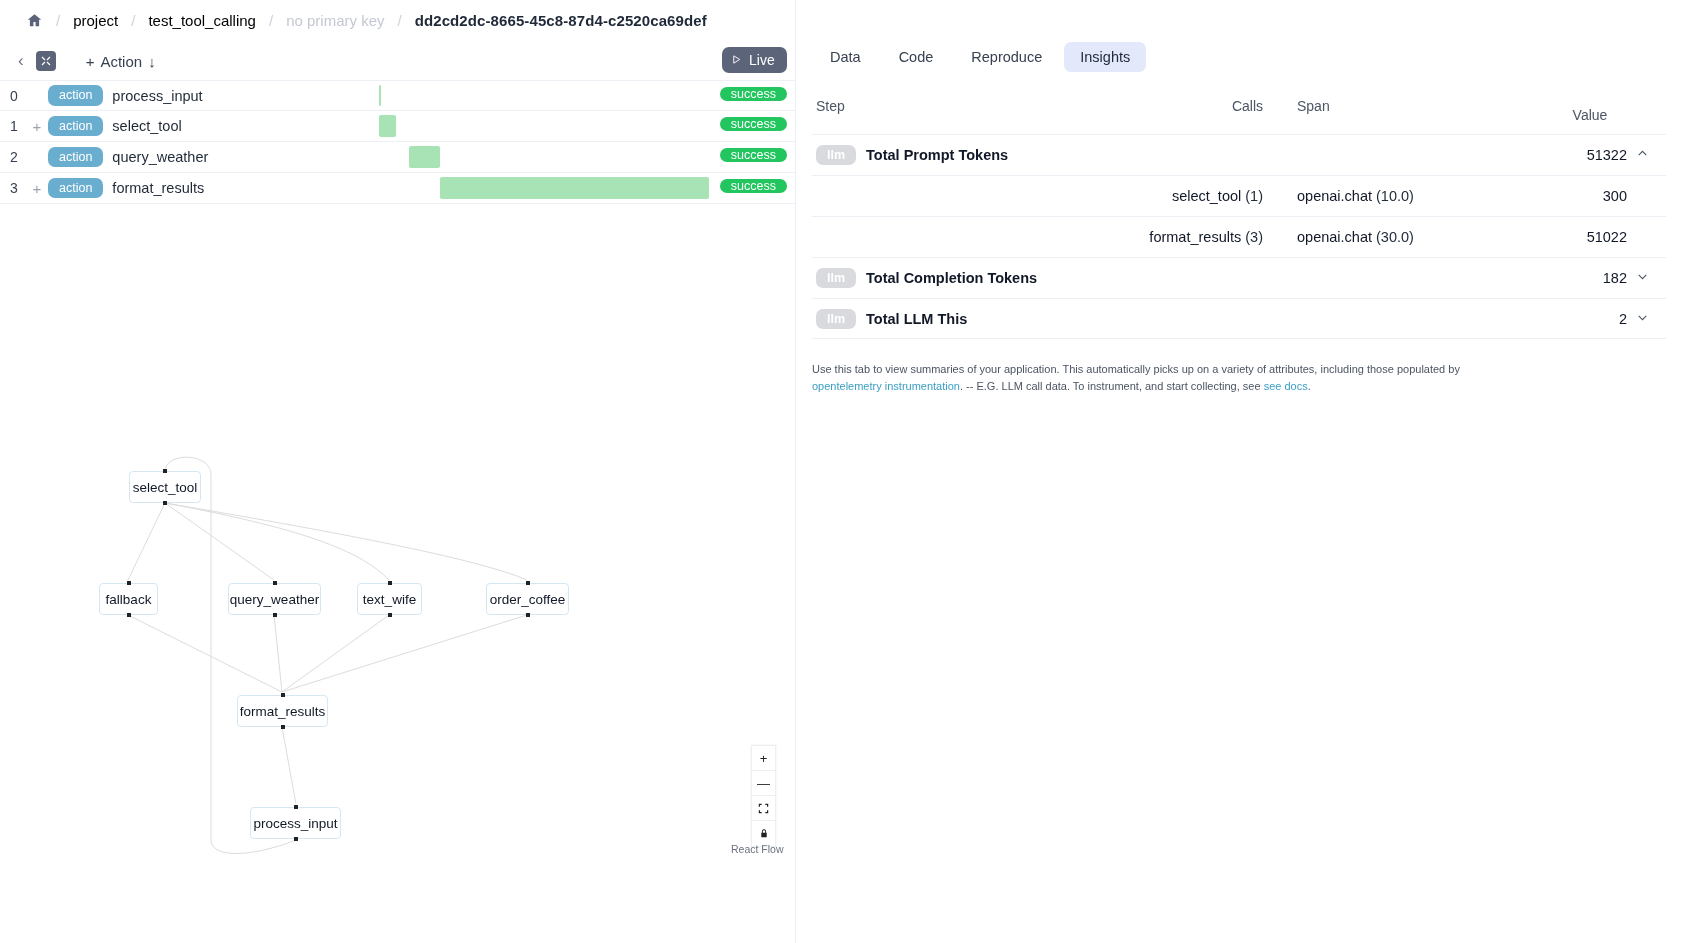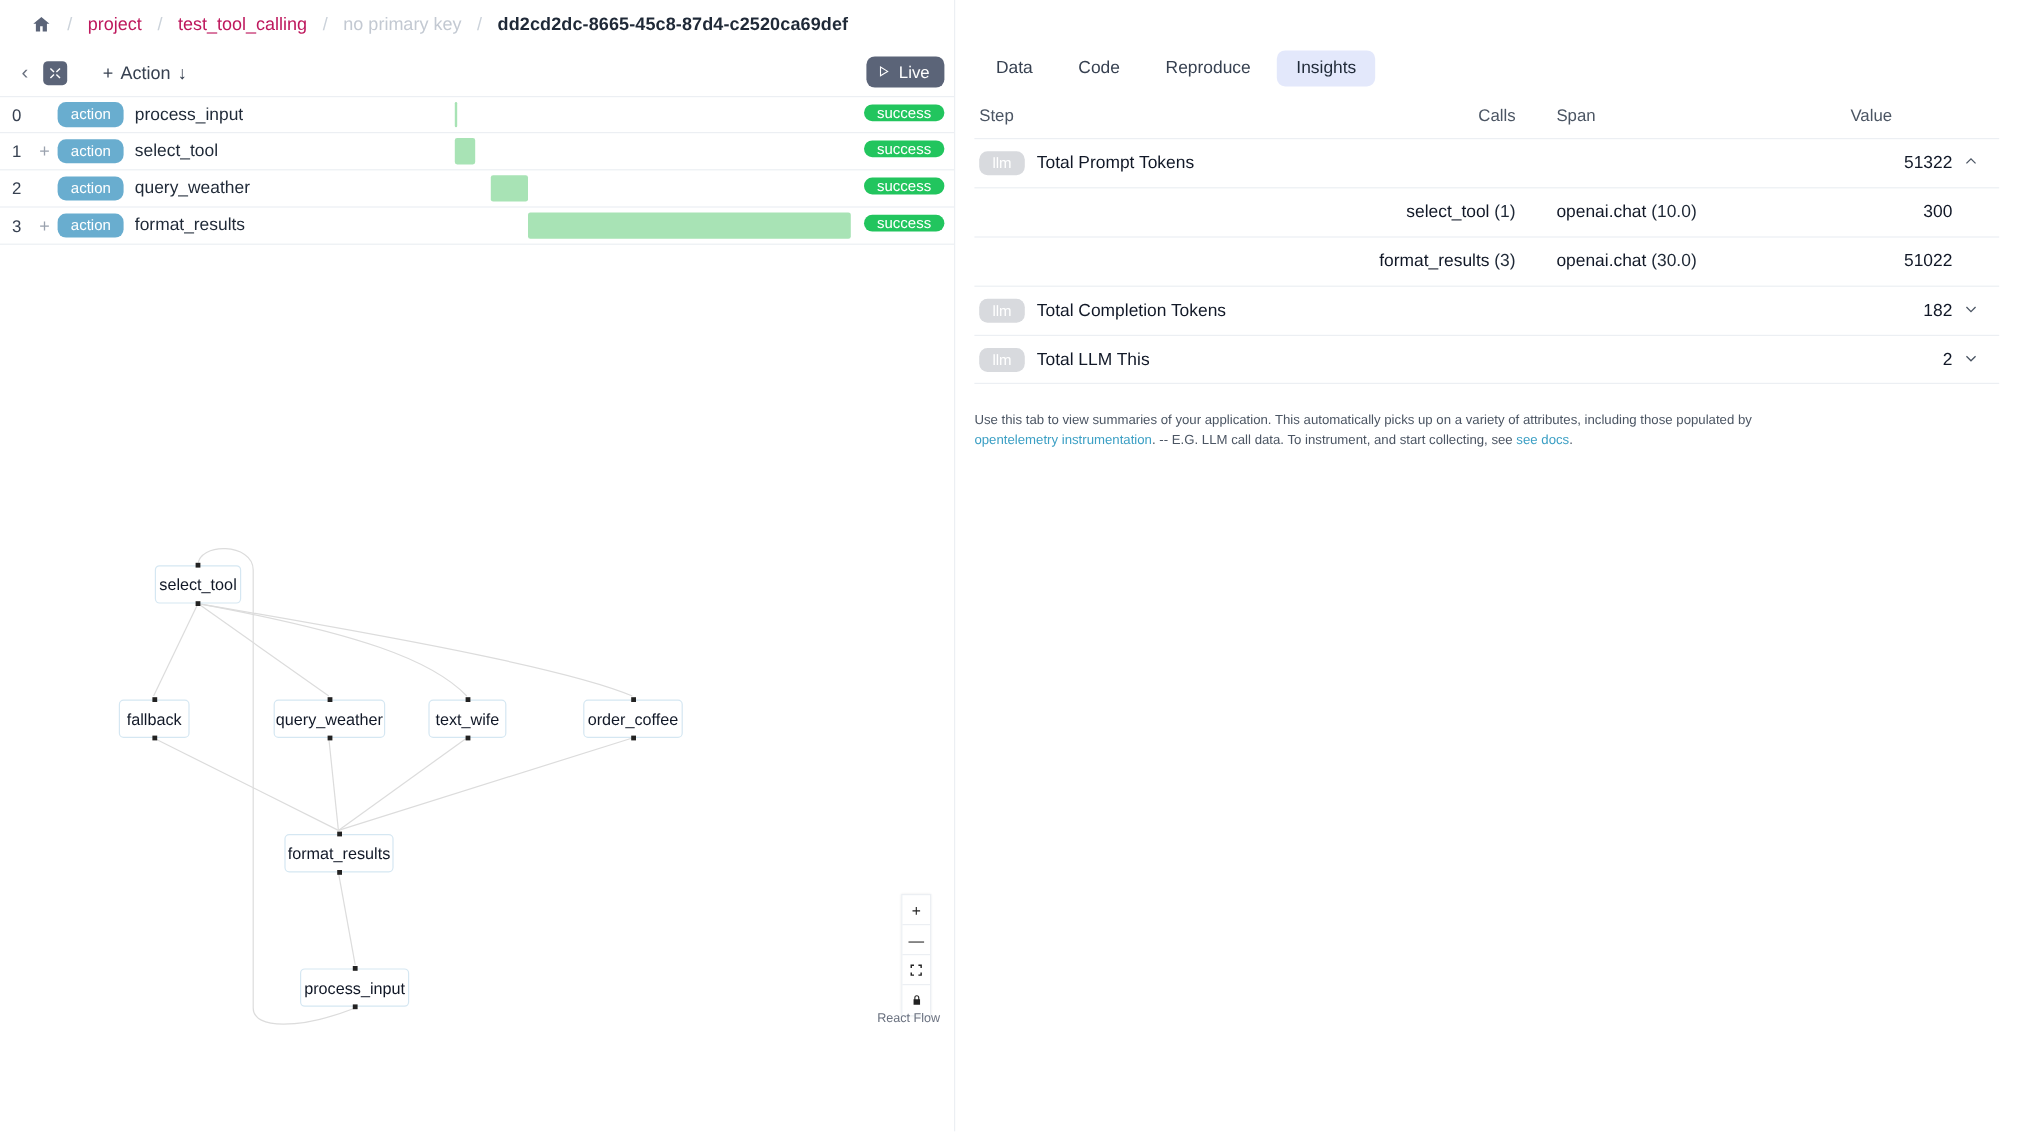--- a/index.html
+++ b/index.html
@@ -16,21 +16,21 @@
 
   
   .breadcrumb {
     position: absolute; top: 0; left: 0;
     width: 860px; height: 40px;
     display: flex; align-items: center;
     padding-left: 26px;
     font-size: 15px;
   }
   .crumb-sep { color: #cbd2da; margin: 0 13px; font-size: 15px; }
-  .crumb { color: #be185d; white-space: nowrap; }
+  .crumb { color: #000000; white-space: nowrap; }
   .crumb.muted { color: #c3c9d2; }
   .crumb.id { color: #1f2937; font-weight: 600; letter-spacing: .1px; }
   .home-icon { display: inline-flex; align-items: center; color: #5b6478; }
 
   
   .actionbar {
     position: absolute; top: 42px; left: 0;
     width: 830px; height: 38px;
     display: flex; align-items: center;
     padding-left: 12px;
@@ -152,37 +152,37 @@
 
   .ins-table { margin-top: 16px; padding: 0 22px 0 16px; }
   .ins-head {
     display: flex; align-items: center;
     font-size: 14px; color: #4b5563;
     padding: 0 4px 11px 4px;
   }
   .c-name { flex: 0 0 270px; }
   .c-step { flex: 0 0 185px; text-align: right; padding-right: 8px; }
   .c-span { flex: 1 1 auto; padding-left: 26px; }
-  .c-val  { flex: 0 0 120px; text-align: left; padding-right: 24px; }
+  .c-val  { flex: 0 0 120px; text-align: center; padding-right: 24px; margin-top: 19px; }
 
   .ins-row {
     display: flex; align-items: center;
     min-height: 41px;
     border-top: 1px solid #eceff3;
     font-size: 14.5px; color: #111827;
     padding: 0 4px;
   }
   .ins-row.sub { color: #111827; }
   .ins-row:last-of-type { border-bottom: 1px solid #eceff3; }
   .pill-llm {
     background: #d8dade; color: #fff;
     border-radius: 7px; padding: 3px 11px;
     font-size: 12.5px; margin-right: 10px;
   }
-  .name-cell { flex: 0 0 270px; display: flex; align-items: center; }
+  .name-cell { flex: 0 0 270px; display: flex; align-items: center; font-weight: bold; }
   .val-cell {
     flex: 0 0 120px; display: flex; align-items: center;
     justify-content: flex-end; gap: 9px; padding-right: 14px;
   }
   .chev { color: #4b5563; font-size: 12px; cursor: pointer; width: 12px; }
   .paren { color: #1f2937; }
 
   .ins-desc {
     padding: 22px 22px 0 16px;
     font-size: 11px; line-height: 1.55; color: #4b5563;

